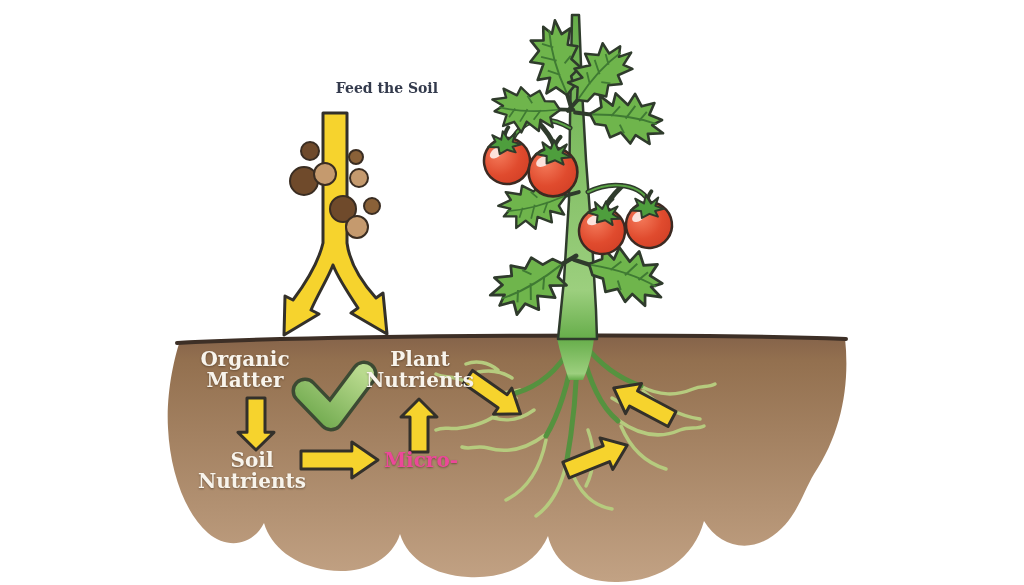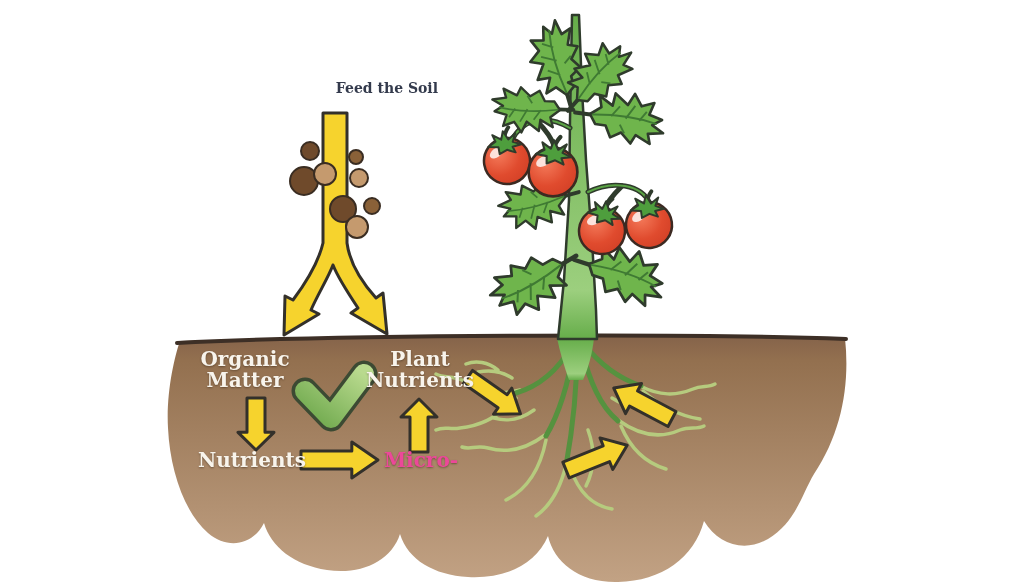--- a/index.html
+++ b/index.html
@@ -185,20 +185,21 @@
     <span>Organic</span>
     <span>Matter</span>
   </div>
 
   <div class="txt soil-label" style="left: 345px; top: 349px; color: rgb(248, 244, 236);">
     <span>Plant</span>
     <span>Nutrients</span>
   </div>
 
   <div class="txt soil-label" style="left: 177px; top: 450px; color: rgb(248, 244, 236);">
+    <span>Soil</span>
     <span>Nutrients</span>
   </div>
 
   <div class="txt soil-label" style="left: 346px; top: 450px; color: #ec4899;">
     <span>Micro-</span>
   </div>
 
 </div>
 
 </body></html>

